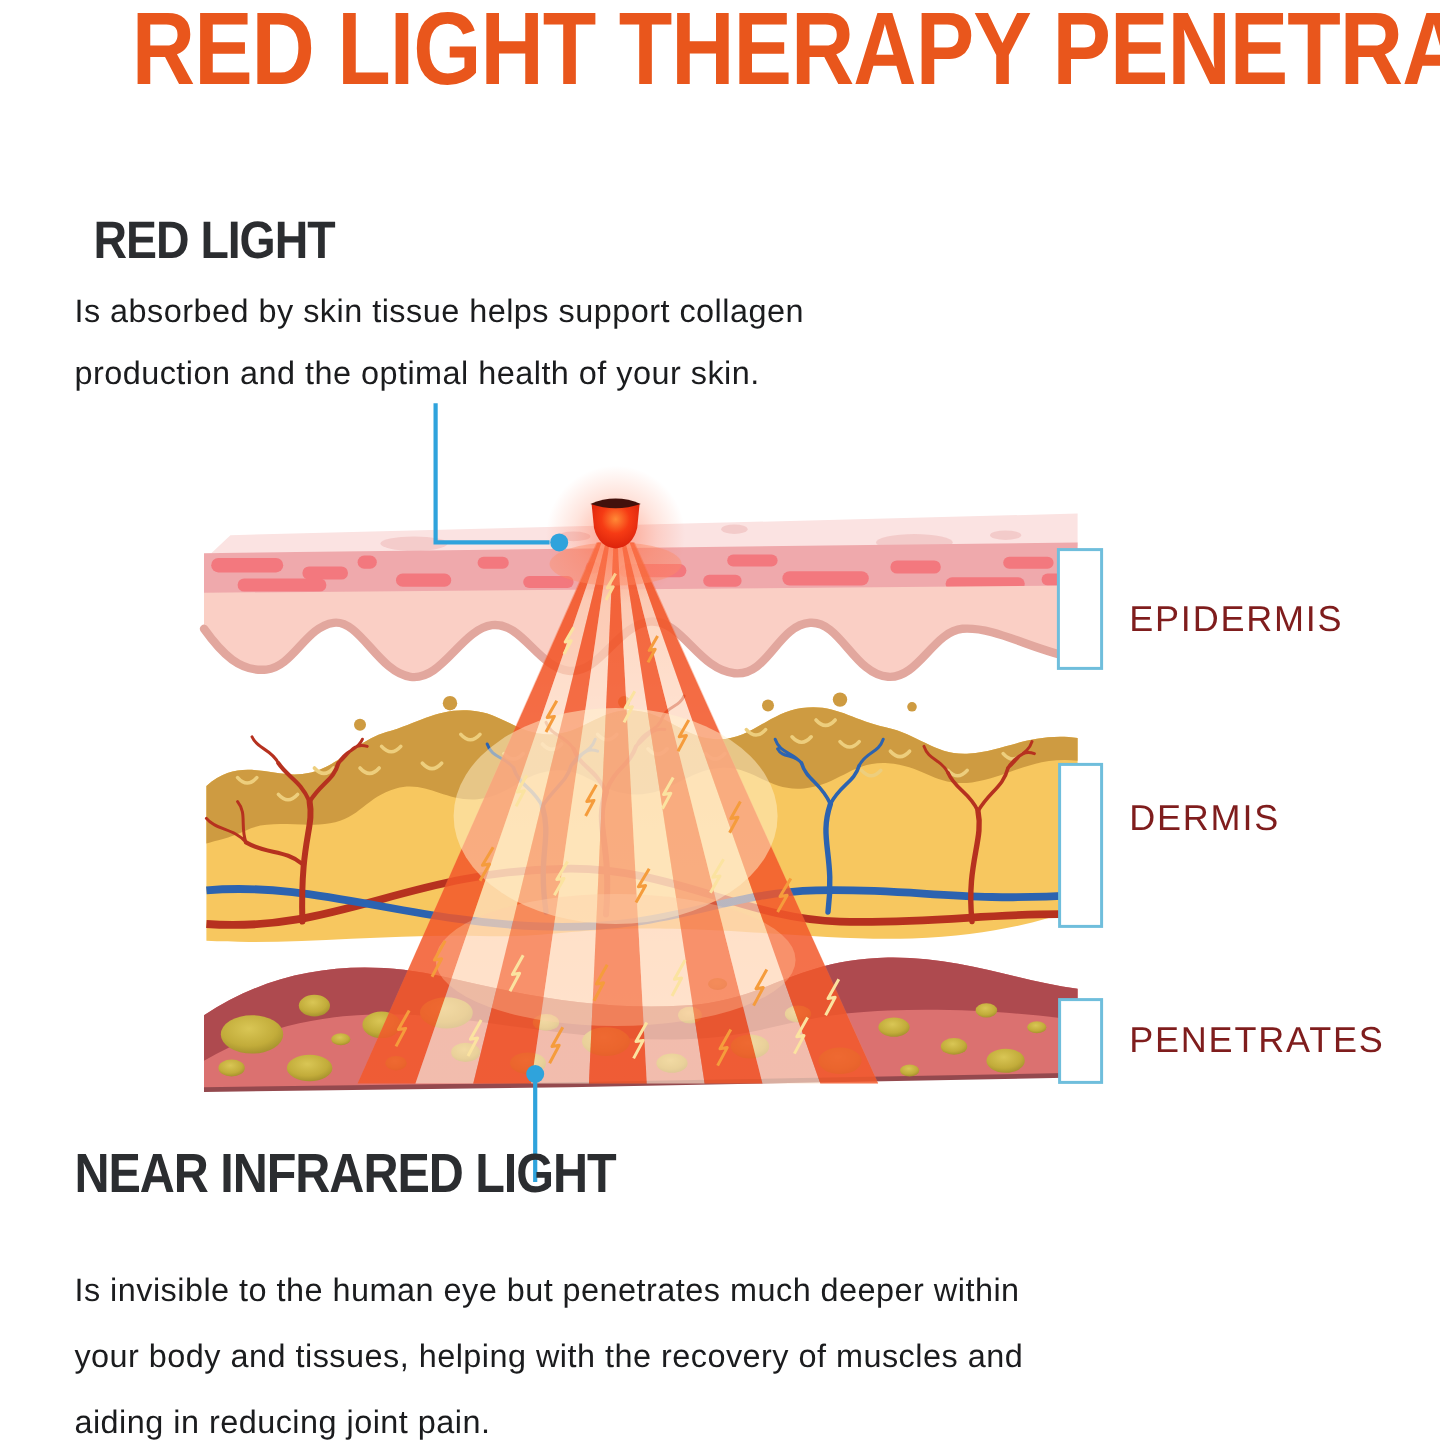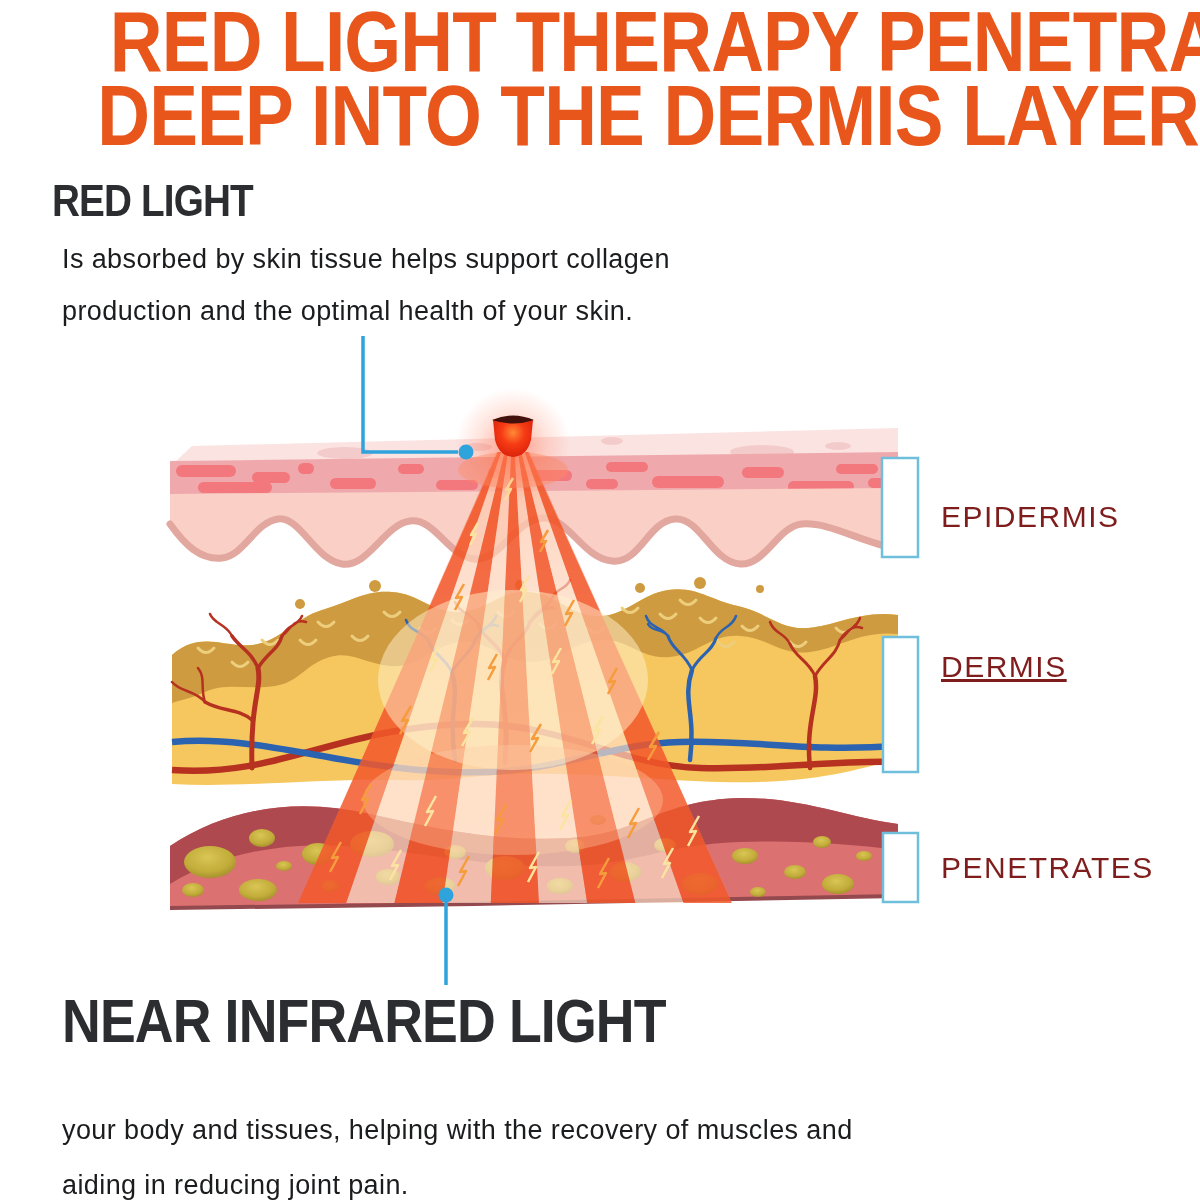--- a/index.html
+++ b/index.html
@@ -7,32 +7,31 @@
     position:relative;width:1200px;height:1200px;background:#ffffff;overflow:hidden;
     font-family:"Liberation Sans", sans-serif;
   }
   .title{position:absolute;left:0;top:4px;width:1200px;text-align:center;color:#E9561C;font-weight:bold;}
   .title .tline{white-space:nowrap;font-size:86px;line-height:74px;letter-spacing:-1px;}
   .title .tline > span{display:inline-block;transform:scaleX(0.85);transform-origin:50% 50%;}
   .sec-heading{position:absolute;color:#2B2D30;font-weight:bold;white-space:nowrap;}
   .sec-heading > span{display:inline-block;transform:scaleX(0.88);transform-origin:0 50%;letter-spacing:-1px;}
   .body-line{position:absolute;color:#1B1C1E;font-size:27px;line-height:1;white-space:nowrap;letter-spacing:0.4px;}
   .layer-label{position:absolute;color:#7f1d1d;font-size:30px;line-height:1;letter-spacing:1.5px;white-space:nowrap;}
-  #redlight-heading{left:52px;top:176px;font-size:44px;}
-  #nir-heading{left:62px;top:986px;font-size:61px;}
+  #redlight-heading{left:78px;top:176px;font-size:44px;}
+  #nir-heading{left:62px;top:950px;font-size:46px;}
   svg{position:absolute;left:0;top:0;}
 </style>
 </head>
 <body>
 
 <div class="canvas">
 
   <div class="title">
     <div class="tline"><span>RED LIGHT THERAPY PENETRATES</span></div>
-    <div class="tline"><span>DEEP INTO THE DERMIS LAYER</span></div>
   </div>
 
   <div class="sec-heading" id="redlight-heading"><span>RED LIGHT</span></div>
   <div class="body-line" style="left:62px;top:246px;">Is absorbed by skin tissue helps support collagen</div>
   <div class="body-line" style="left:62px;top:298px;">production and the optimal health of your skin.</div>
 
   <svg width="1200" height="1200" viewBox="0 0 1200 1200">
     <defs>
       <radialGradient id="devG" cx="50%" cy="40%" r="65%">
         <stop offset="0%" stop-color="#FF8A36"></stop>
@@ -238,20 +237,21 @@
 
     <g stroke="#2FA3DC" stroke-width="3.5" fill="none">
       <path d="M363,336 L363,452 L458,452"></path>
       <path d="M446,897 L446,985"></path>
     </g>
     <circle cx="466" cy="452" r="7.5" fill="#2FA3DC"></circle>
     <circle cx="446" cy="895" r="7.5" fill="#2FA3DC"></circle>
   </svg>
 
   <div class="layer-label" style="left:941px;top:502px;">EPIDERMIS</div>
-  <div class="layer-label" style="left:941px;top:652px;text-decoration:underline;">DERMIS</div>
+  <div class="layer-label" style="left:941px;top:668px;">DERMIS</div>
   <div class="layer-label" style="left:941px;top:853px;">PENETRATES</div>
 
   <div class="sec-heading" id="nir-heading"><span>NEAR INFRARED LIGHT</span></div>
+  <div class="body-line" style="left:62px;top:1062px;">Is invisible to the human eye but penetrates much deeper within</div>
   <div class="body-line" style="left:62px;top:1172px;">aiding in reducing joint pain.</div>
   <div class="body-line" style="left:62px;top:1117px;">your body and tissues, helping with the recovery of muscles and</div>
 
 </div>
 
 </body></html>

